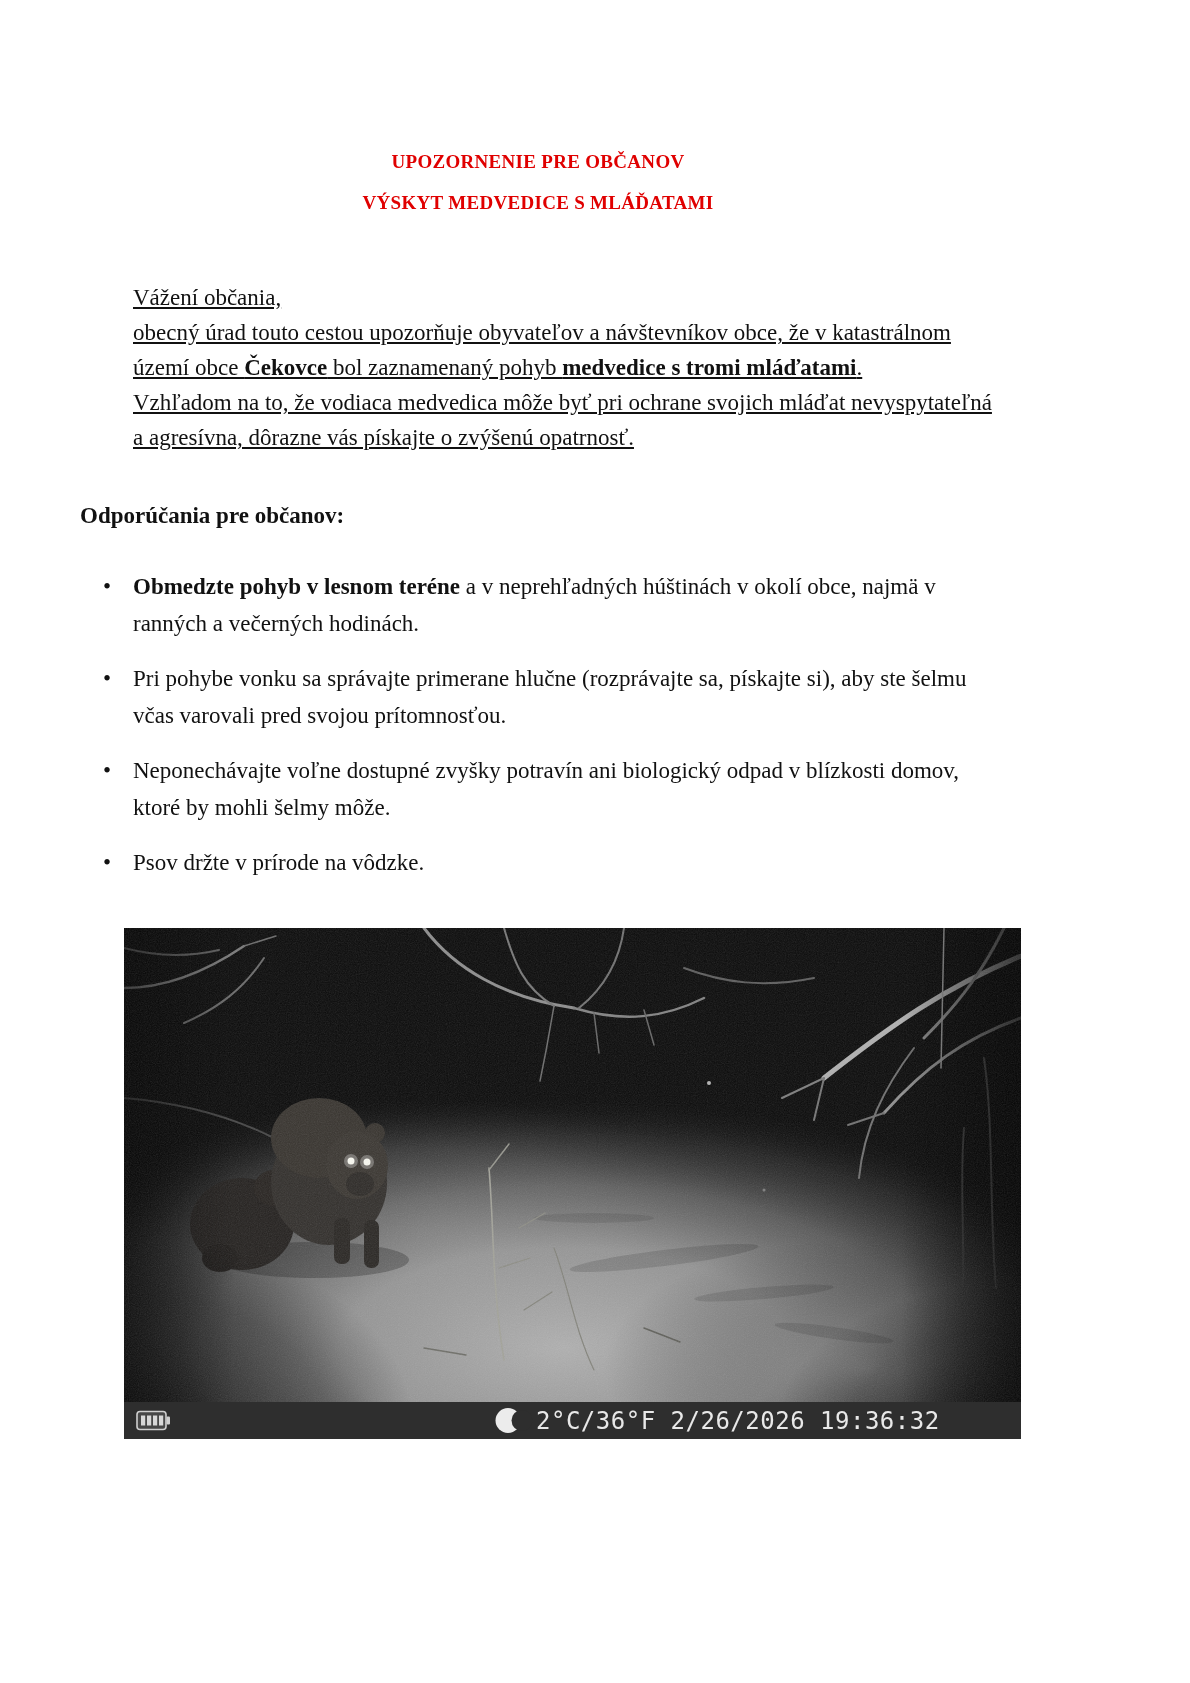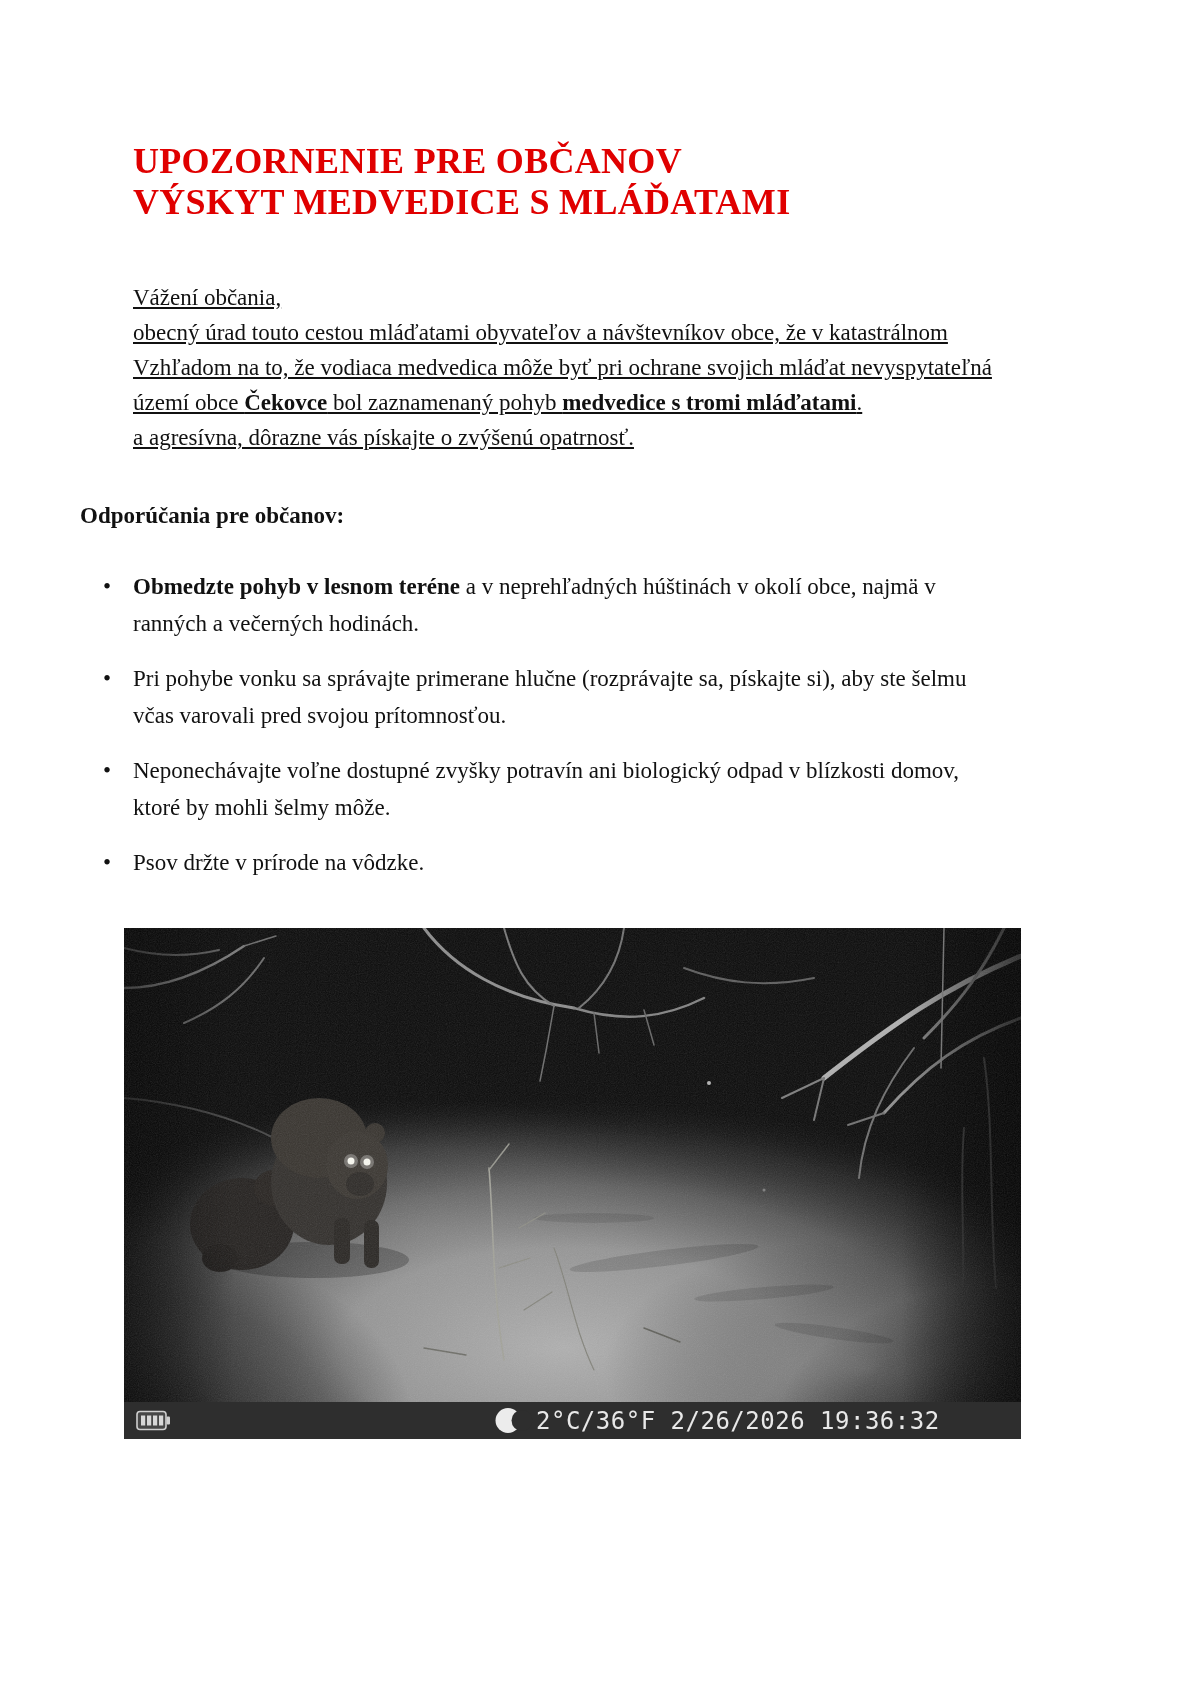--- a/index.html
+++ b/index.html
@@ -14,23 +14,24 @@
     background:var(--page-bg);
     font-family:"Liberation Serif", serif;
     color:var(--text-color);
     overflow:hidden;
   }
   .doc{position:relative;width:1190px;height:1683px;}
 
   .title{
     margin:141px 0 4px 133px;
     width:810px;
+    text-align:center;
     color:var(--title-red);
     font-weight:bold;
-    font-size:36px;
+    font-size:19px;
     line-height:41px;
     letter-spacing:0.3px;
   }
 
   .intro{
     margin:57px 0 0 133px;
     width:900px;
     font-size:23px;
     line-height:35px;
     text-decoration:underline;
@@ -84,23 +85,23 @@
 
 <div class="doc">
 
   <div class="title">
     <div>UPOZORNENIE PRE OBČANOV</div>
     <div>VÝSKYT MEDVEDICE S MLÁĎATAMI</div>
   </div>
 
   <p class="intro">
     <span class="line">Vážení občania,</span>
-    <span class="line">obecný úrad touto cestou mláďatami obyvateľov a návštevníkov obce, že v katastrálnom</span>
+    <span class="line">obecný úrad touto cestou upozorňuje obyvateľov a návštevníkov obce, že v katastrálnom</span>
+    <span class="line"><span>území obce </span><b>Čekovce</b><span> bol zaznamenaný pohyb </span><b>medvedice s tromi mláďatami</b><span>.</span></span>
     <span class="line">Vzhľadom na to, že vodiaca medvedica môže byť pri ochrane svojich mláďat nevyspytateľná</span>
-    <span class="line"><span>území obce </span><b>Čekovce</b><span> bol zaznamenaný pohyb </span><b>medvedice s tromi mláďatami</b><span>.</span></span>
     <span class="line">a agresívna, dôrazne vás pískajte o zvýšenú opatrnosť.</span>
   </p>
 
   <p class="rec-heading">Odporúčania pre občanov:</p>
 
   <ul class="bullets">
     <li>
       <span class="line"><b>Obmedzte pohyb v lesnom teréne</b><span> a v neprehľadných húštinách v okolí obce, najmä v</span></span>
       <span class="line">ranných a večerných hodinách.</span>
     </li>

